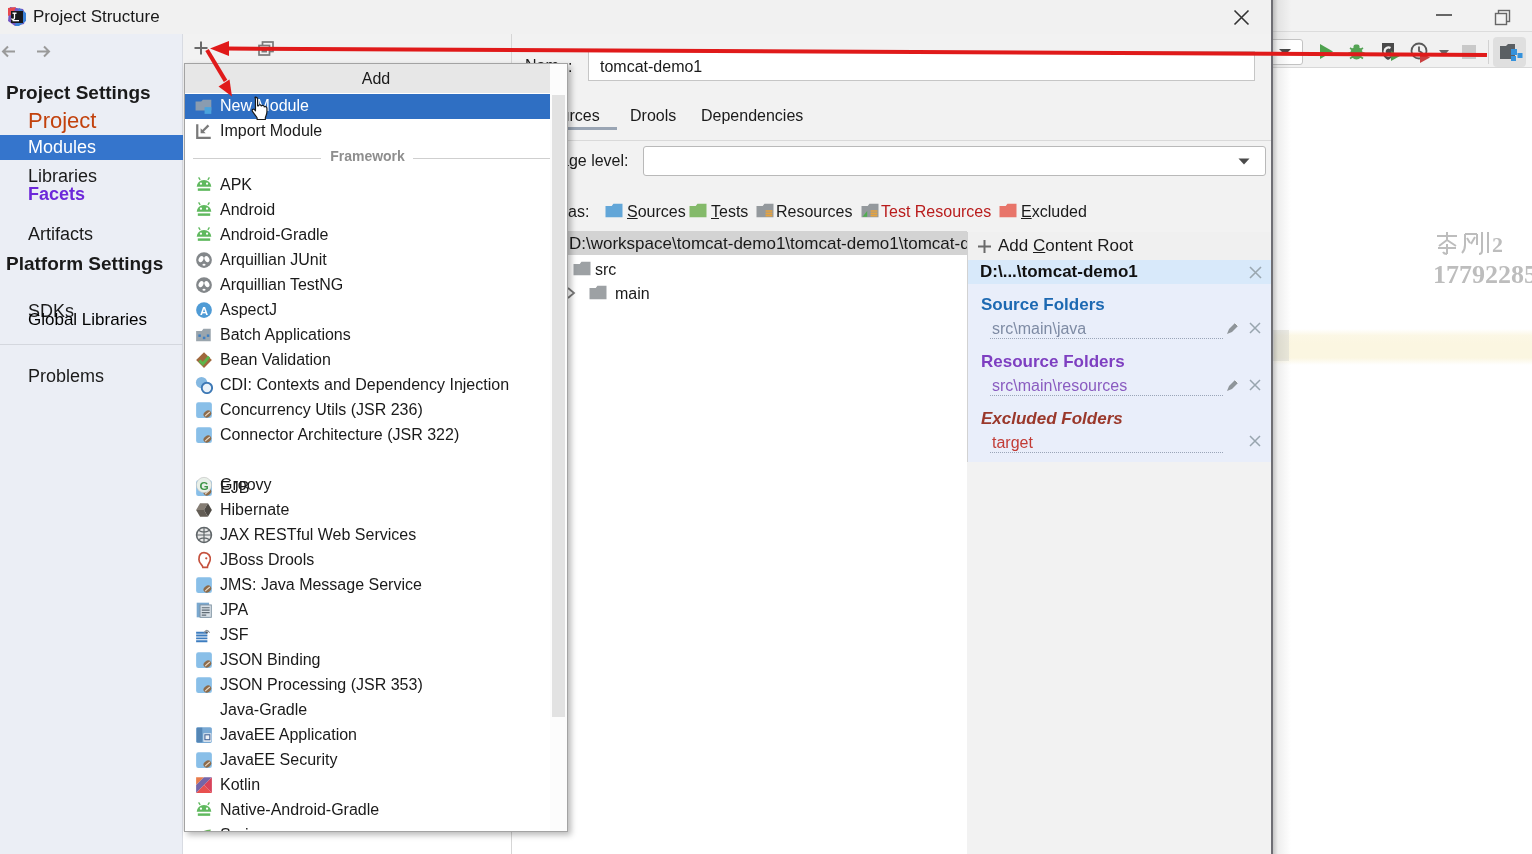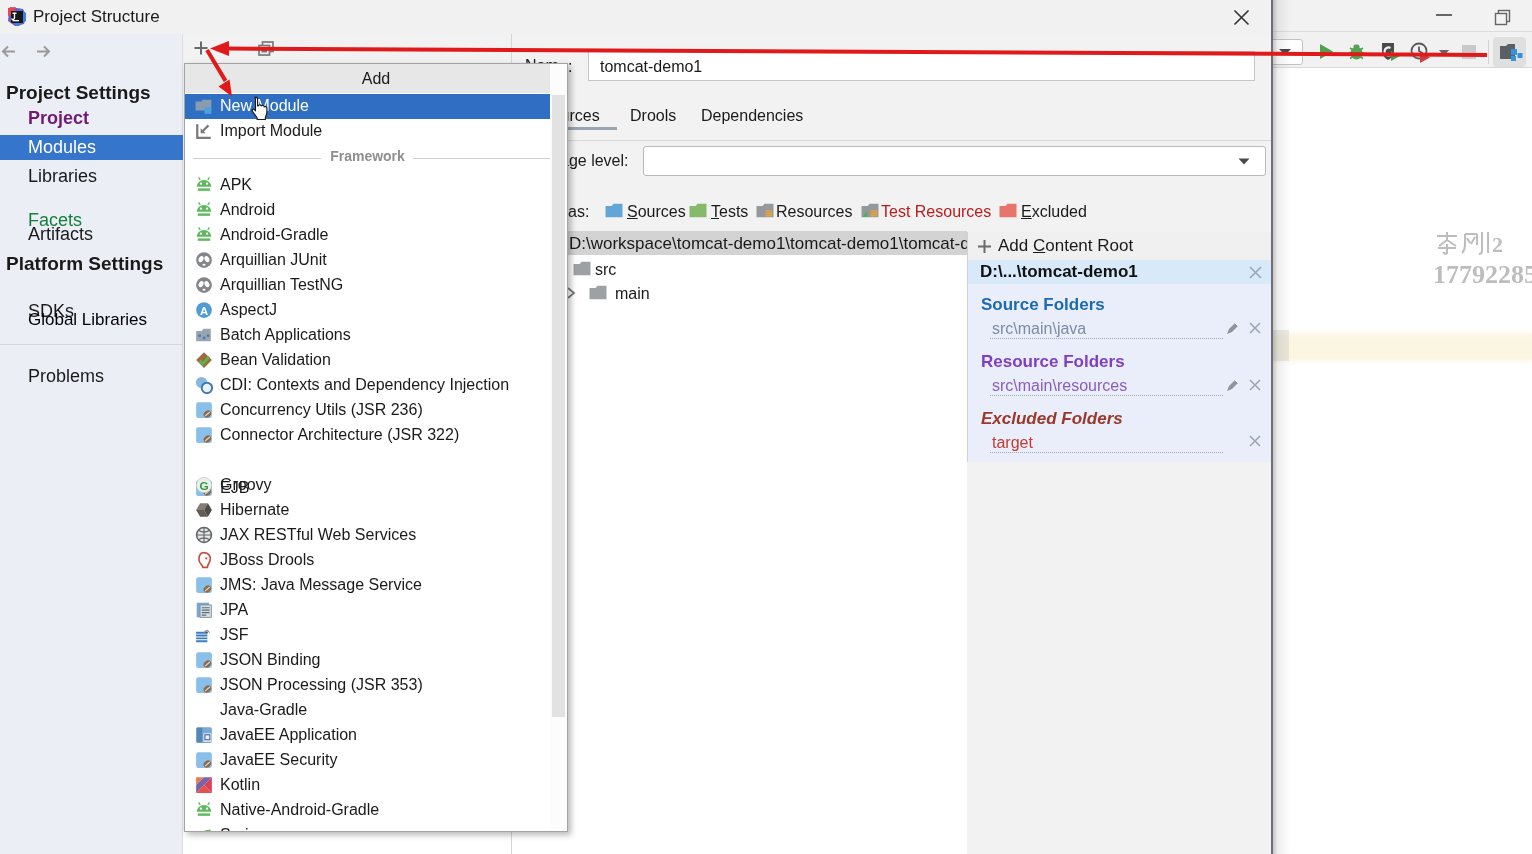--- a/index.html
+++ b/index.html
@@ -96,25 +96,25 @@
   <svg class="abs" style="left:1233px; top:9px;" width="17" height="17" viewBox="0 0 17 17">
       <path d="M1.5 1.5 L15.5 15.5 M15.5 1.5 L1.5 15.5" stroke="#333" stroke-width="1.6"></path>
     </svg>
 
   <div class="abs" style="left:0; top:34px; width:183px; height:820px; background:#ebeef5; border-right:1px solid #d8dbe2;"></div>
   <svg class="abs" style="left:1px; top:44px;" width="50" height="15" viewBox="0 0 50 15">
     <path d="M14 7.5 H2 M7 2.5 L2 7.5 L7 12.5" stroke="#9a9a9a" stroke-width="2" fill="none"></path>
     <path d="M36 7.5 H48 M43 2.5 L48 7.5 L43 12.5" stroke="#9a9a9a" stroke-width="2" fill="none"></path>
   </svg>
   <div class="abs" style="left:6px; top:82px; font-size:19px; font-weight:bold; color:#1a1a1a;">Project Settings</div>
-  <div class="abs" style="left:28px; top:108px; font-size:18px; color:#701a75;font-weight:bold;">Project</div>
+  <div class="abs" style="left:28px; top:108px; font-size:22px; color:#c2410c;">Project</div>
   <div class="abs" style="left:0px; top:135px; width:183px; height:25px; background:#3575cc;"></div>
   <div class="abs" style="left:28px; top:137px; font-size:18px; color:#ffffff;">Modules</div>
   <div class="abs" style="left:28px; top:166px; font-size:18px; color:#1a1a1a;">Libraries</div>
-  <div class="abs" style="left:28px; top:210px; font-size:18px; color:#15803d;">Facets</div>
+  <div class="abs" style="left:28px; top:184px; font-size:18px; color:#6d28d9;font-weight:bold;">Facets</div>
   <div class="abs" style="left:28px; top:224px; font-size:18px; color:#1a1a1a;">Artifacts</div>
   <div class="abs" style="left:6px; top:253px; font-size:19px; font-weight:bold; color:#1a1a1a;">Platform Settings</div>
   <div class="abs" style="left:28px; top:281px; font-size:18px; color:#1a1a1a;margin-top:20px;">SDKs</div>
   <div class="abs" style="left:28px; top:310px; font-size:17px; color:#000000;">Global Libraries</div>
   <div class="abs" style="left:0px; top:344px; width:183px; height:1px; background:#d4d7de;"></div>
   <div class="abs" style="left:28px; top:366px; font-size:18px; color:#1a1a1a;">Problems</div>
 
   <div class="abs" style="left:183px; top:831px; width:385px; height:23px; background:#ffffff;"></div>
 
   <div class="abs" style="left:511px; top:34px; width:1px; height:820px; background:#d6d6d6;"></div>

